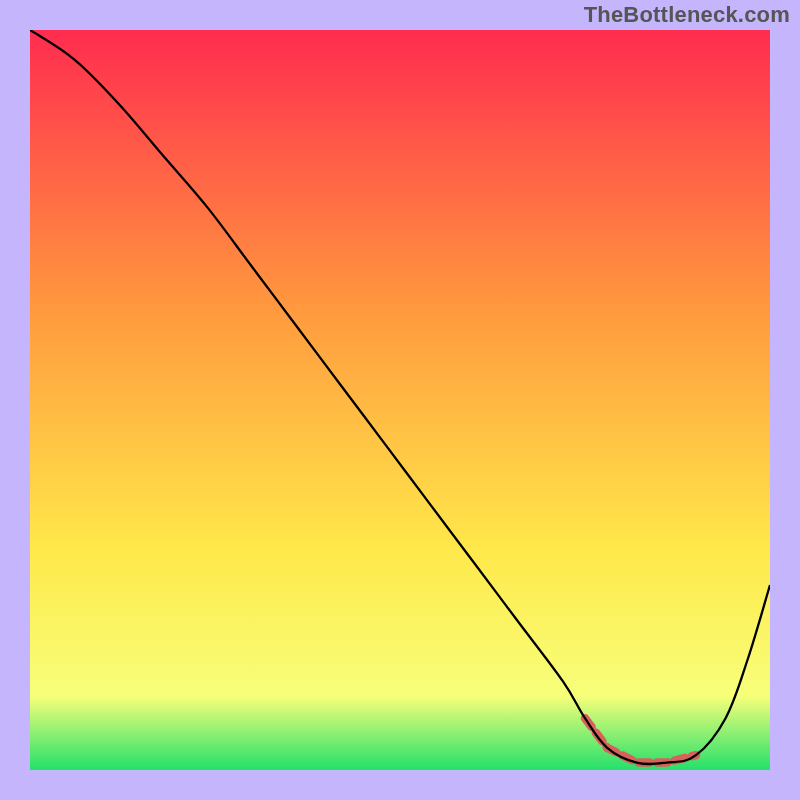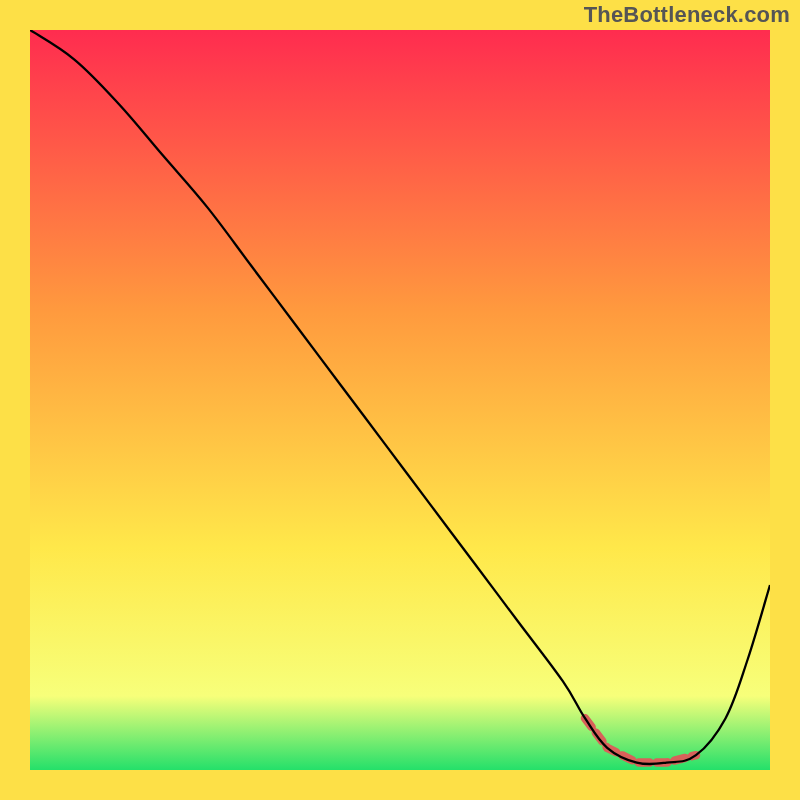--- a/index.html
+++ b/index.html
@@ -1,21 +1,21 @@
 <!DOCTYPE html>
 <html><head>
 <meta charset="utf-8">
 <style>
   * { margin: 0; padding: 0; box-sizing: border-box; }
   html, body { width: 800px; height: 800px; background: #000; overflow: hidden; }
   .container {
     position: relative;
     width: 800px;
     height: 800px;
-    background: #fde047;
+    background: #c4b5fd;
   }
   .watermark {
     position: absolute;
     top: 2px;
     right: 10px;
     font-family: Arial, Helvetica, sans-serif;
     font-size: 22px;
     font-weight: bold;
     color: #555;
     z-index: 5;

